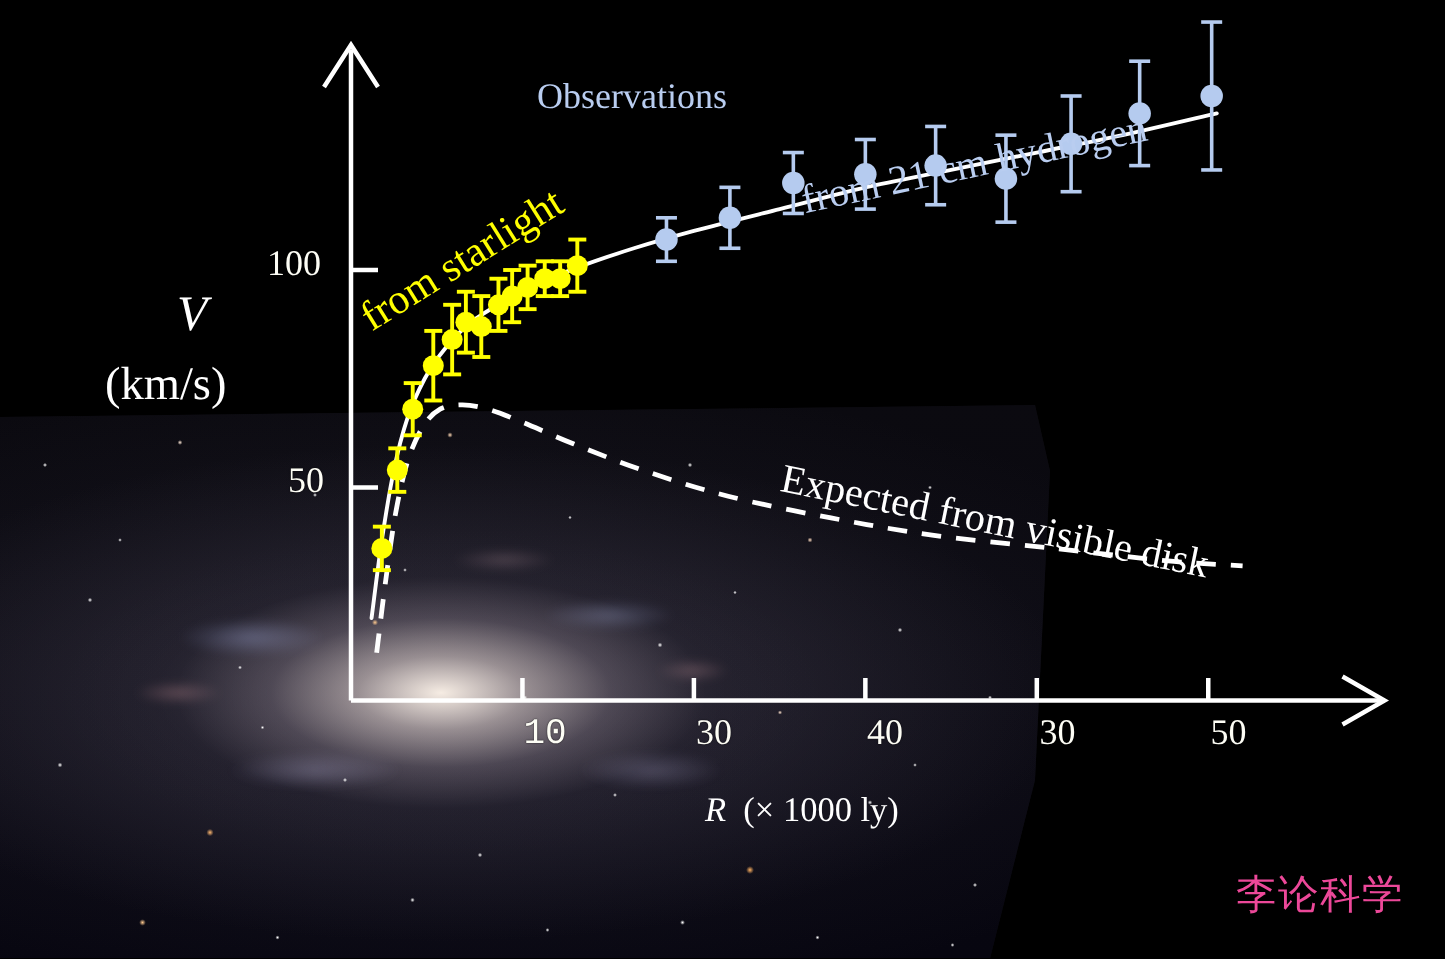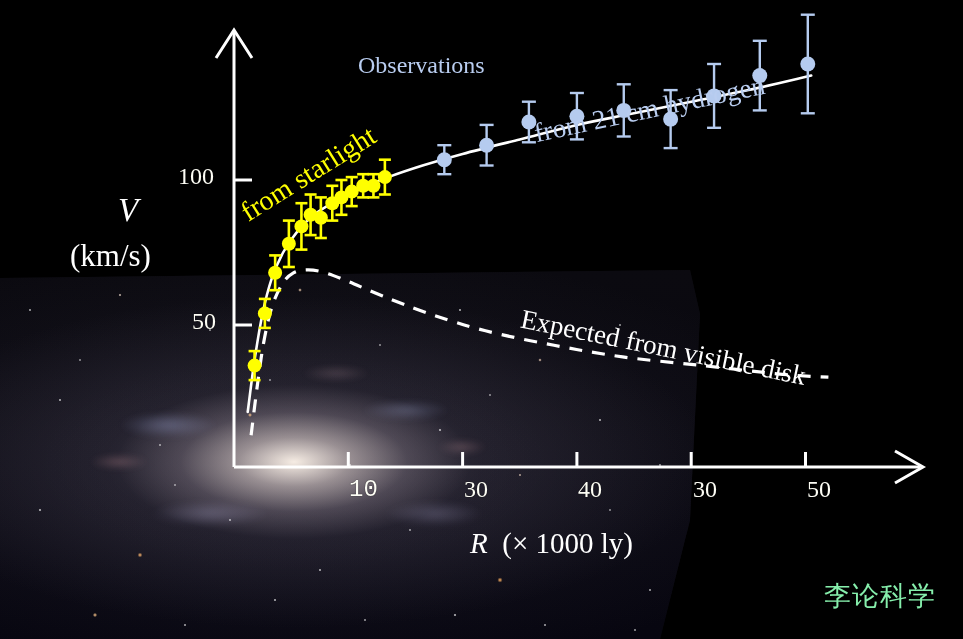--- a/index.html
+++ b/index.html
@@ -16,30 +16,30 @@
   .disk-curve{stroke:#ffffff;stroke-width:3.2;fill:none;stroke-dasharray:13 10;stroke-linecap:butt;}
   .pt-yellow{fill:#ffff00;}
   .eb-yellow{stroke:#ffff00;stroke-width:2.6;}
   .pt-blue{fill:#b5cbef;}
   .eb-blue{stroke:#b5cbef;stroke-width:2.4;}
 
   .lbl{position:absolute;color:#ffffff;white-space:nowrap;}
   .tick-txt{font-size:24px;color:#fdfdf5;text-shadow:0 0 1px #000;}
   .axis-v-name{font-size:33px;font-style:italic;}
   .axis-v-unit{font-size:31px;}
-  .axis-r{font-size:29px;}
+  .axis-r{font-size:23px;}
   .axis-r i{font-style:italic;}
 
   .ann-obs{font-size:24px;color:#b9cdf0;}
   .ann-hyd{font-size:27px;color:#b9cdf0;transform:rotate(-12deg);transform-origin:left bottom;}
   .ann-star{font-size:28px;color:#ffff00;transform:rotate(-32deg);transform-origin:left bottom;}
   .ann-disk{font-size:27px;color:#ffffff;transform:rotate(11.5deg);transform-origin:left bottom;}
 
   .watermark{font-family:"DejaVu Sans","Liberation Sans",sans-serif;font-size:27px;
-             color:#86efac;letter-spacing:1px;}
+             color:#ec4899;letter-spacing:1px;}
 
   
   #galaxy-photo{
     position:absolute;left:0;top:270px;width:700px;height:369px;
     clip-path:polygon(0 8px, 690px 0px, 700px 44px, 690px 250px, 660px 369px, 0 369px);
     overflow:hidden;background:#09080c;
   }
   #galaxy-photo .sky{position:absolute;inset:0;
     background:
       radial-gradient(ellipse 36% 30% at 42% 52%, rgba(255,245,235,.95) 0%, rgba(226,212,208,.55) 22%, rgba(140,128,140,.30) 45%, rgba(40,36,48,.10) 70%, rgba(0,0,0,0) 100%),

